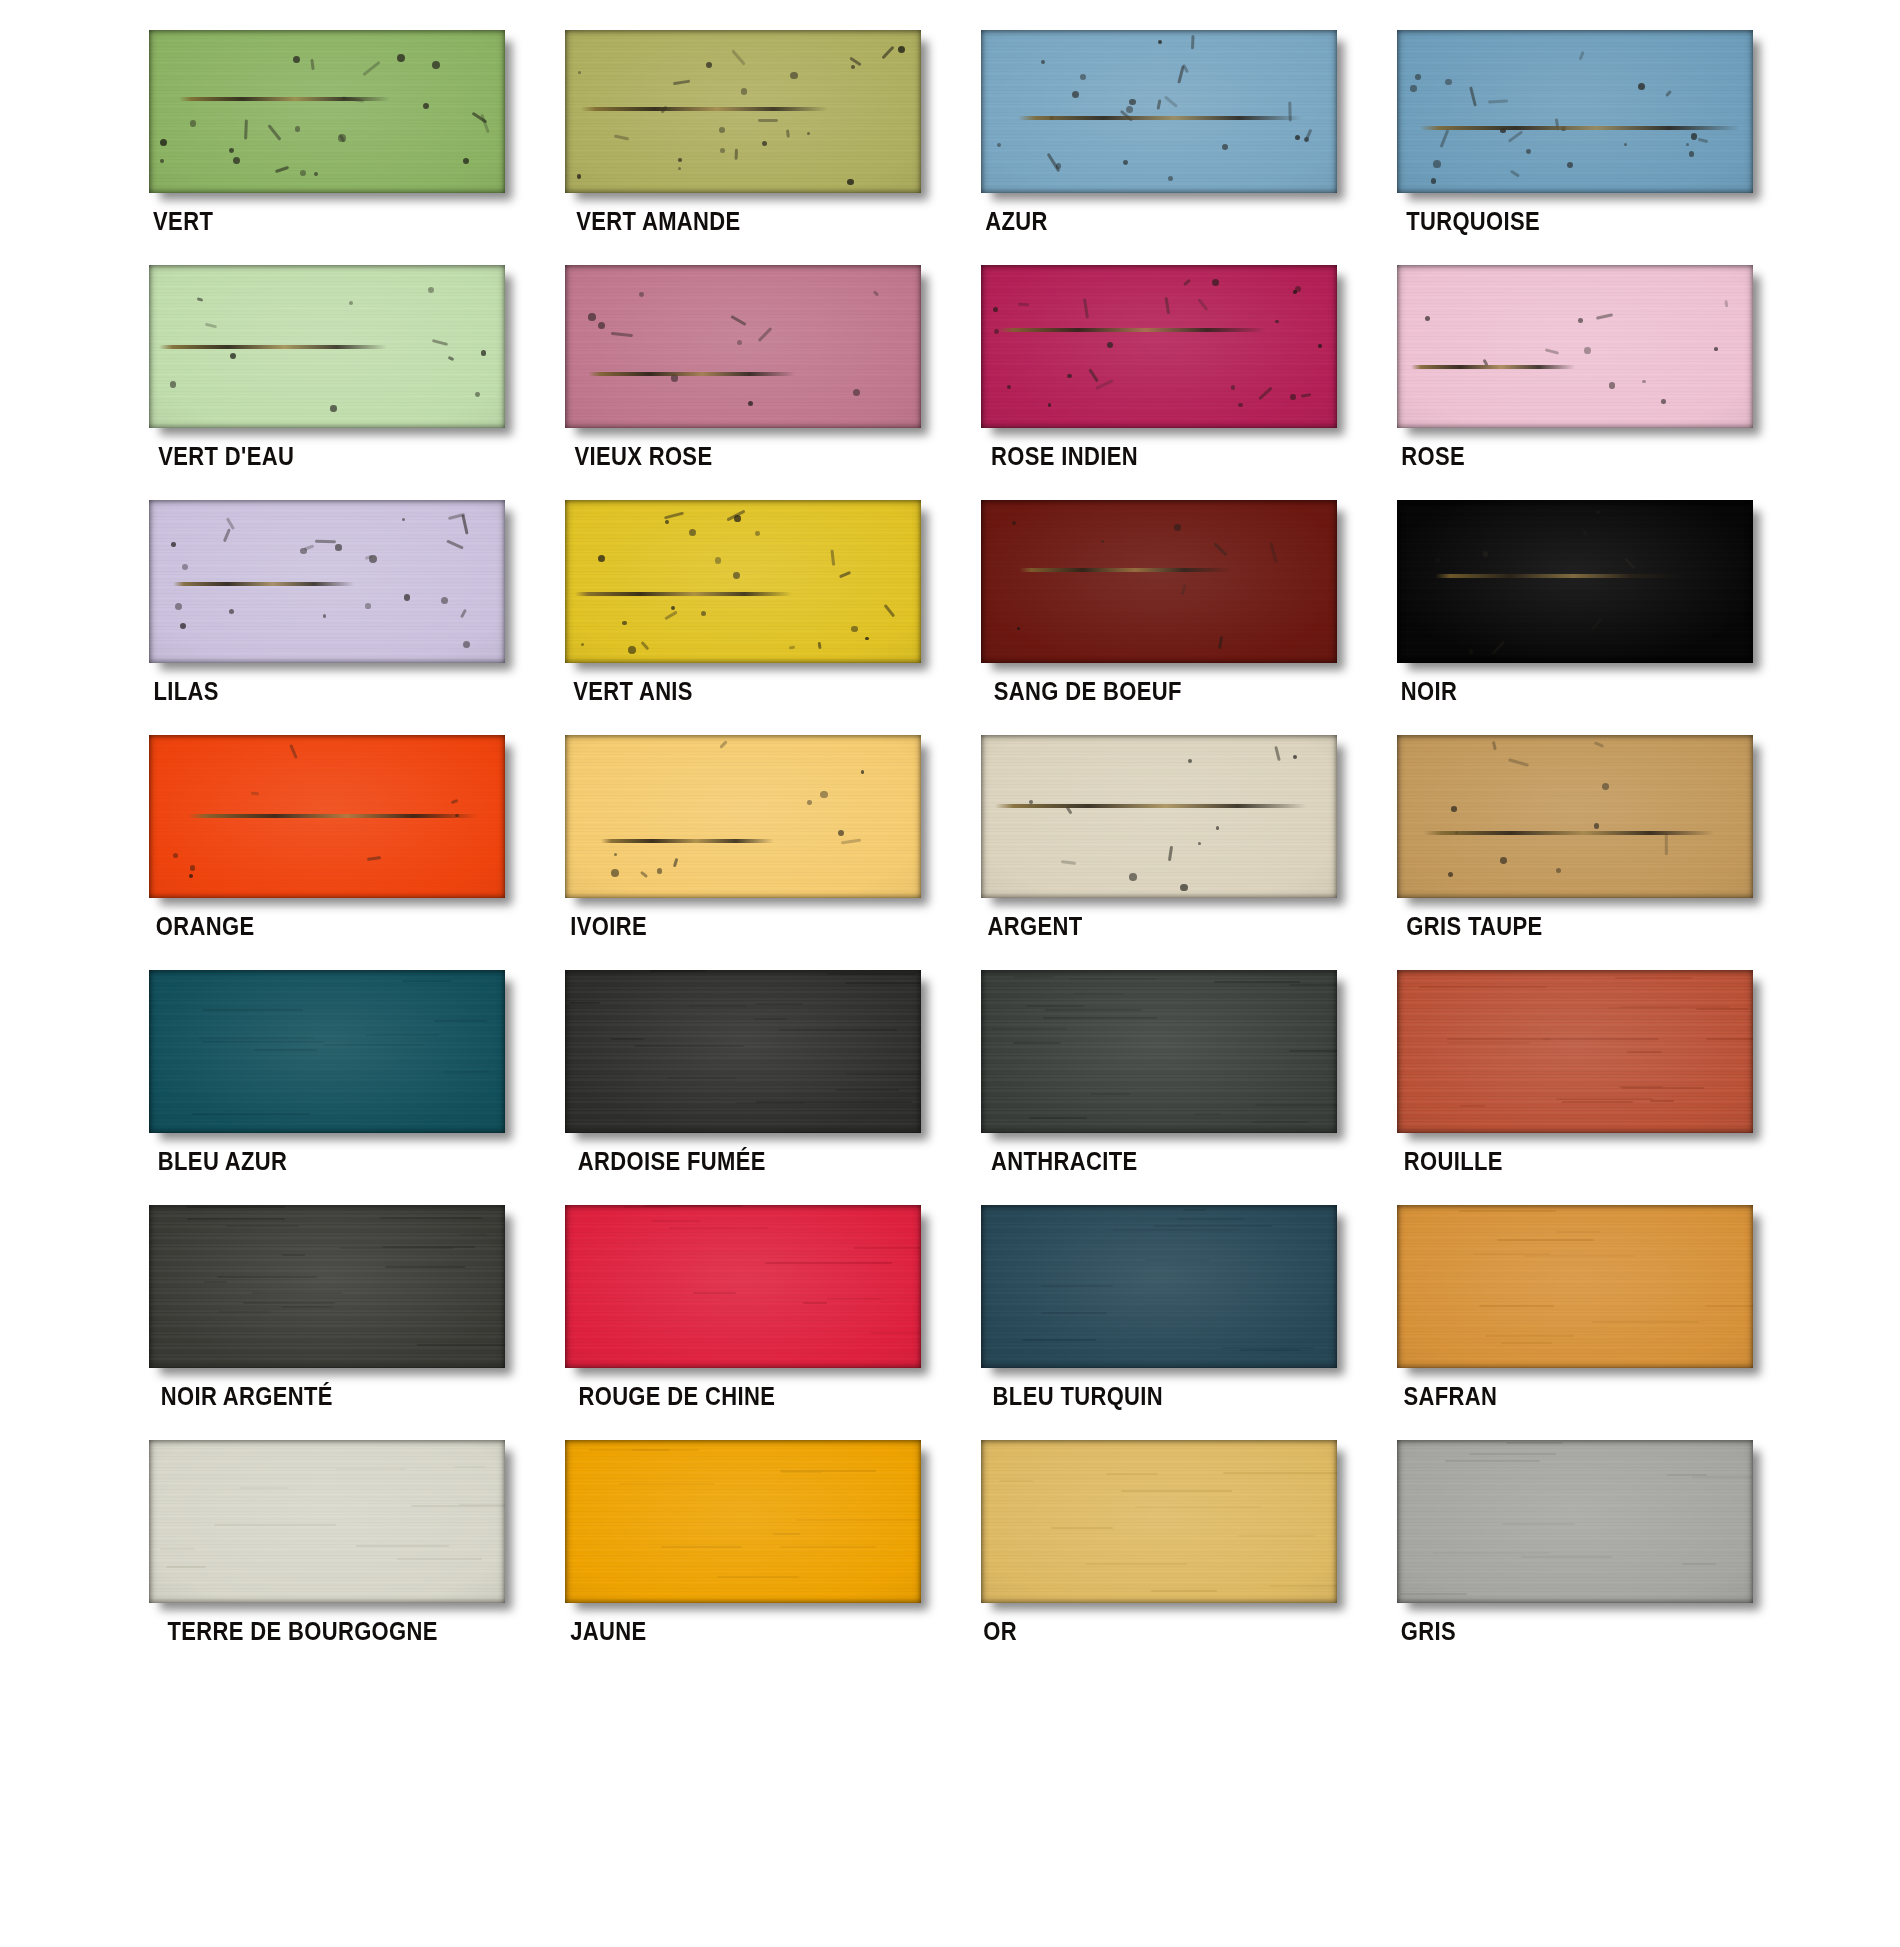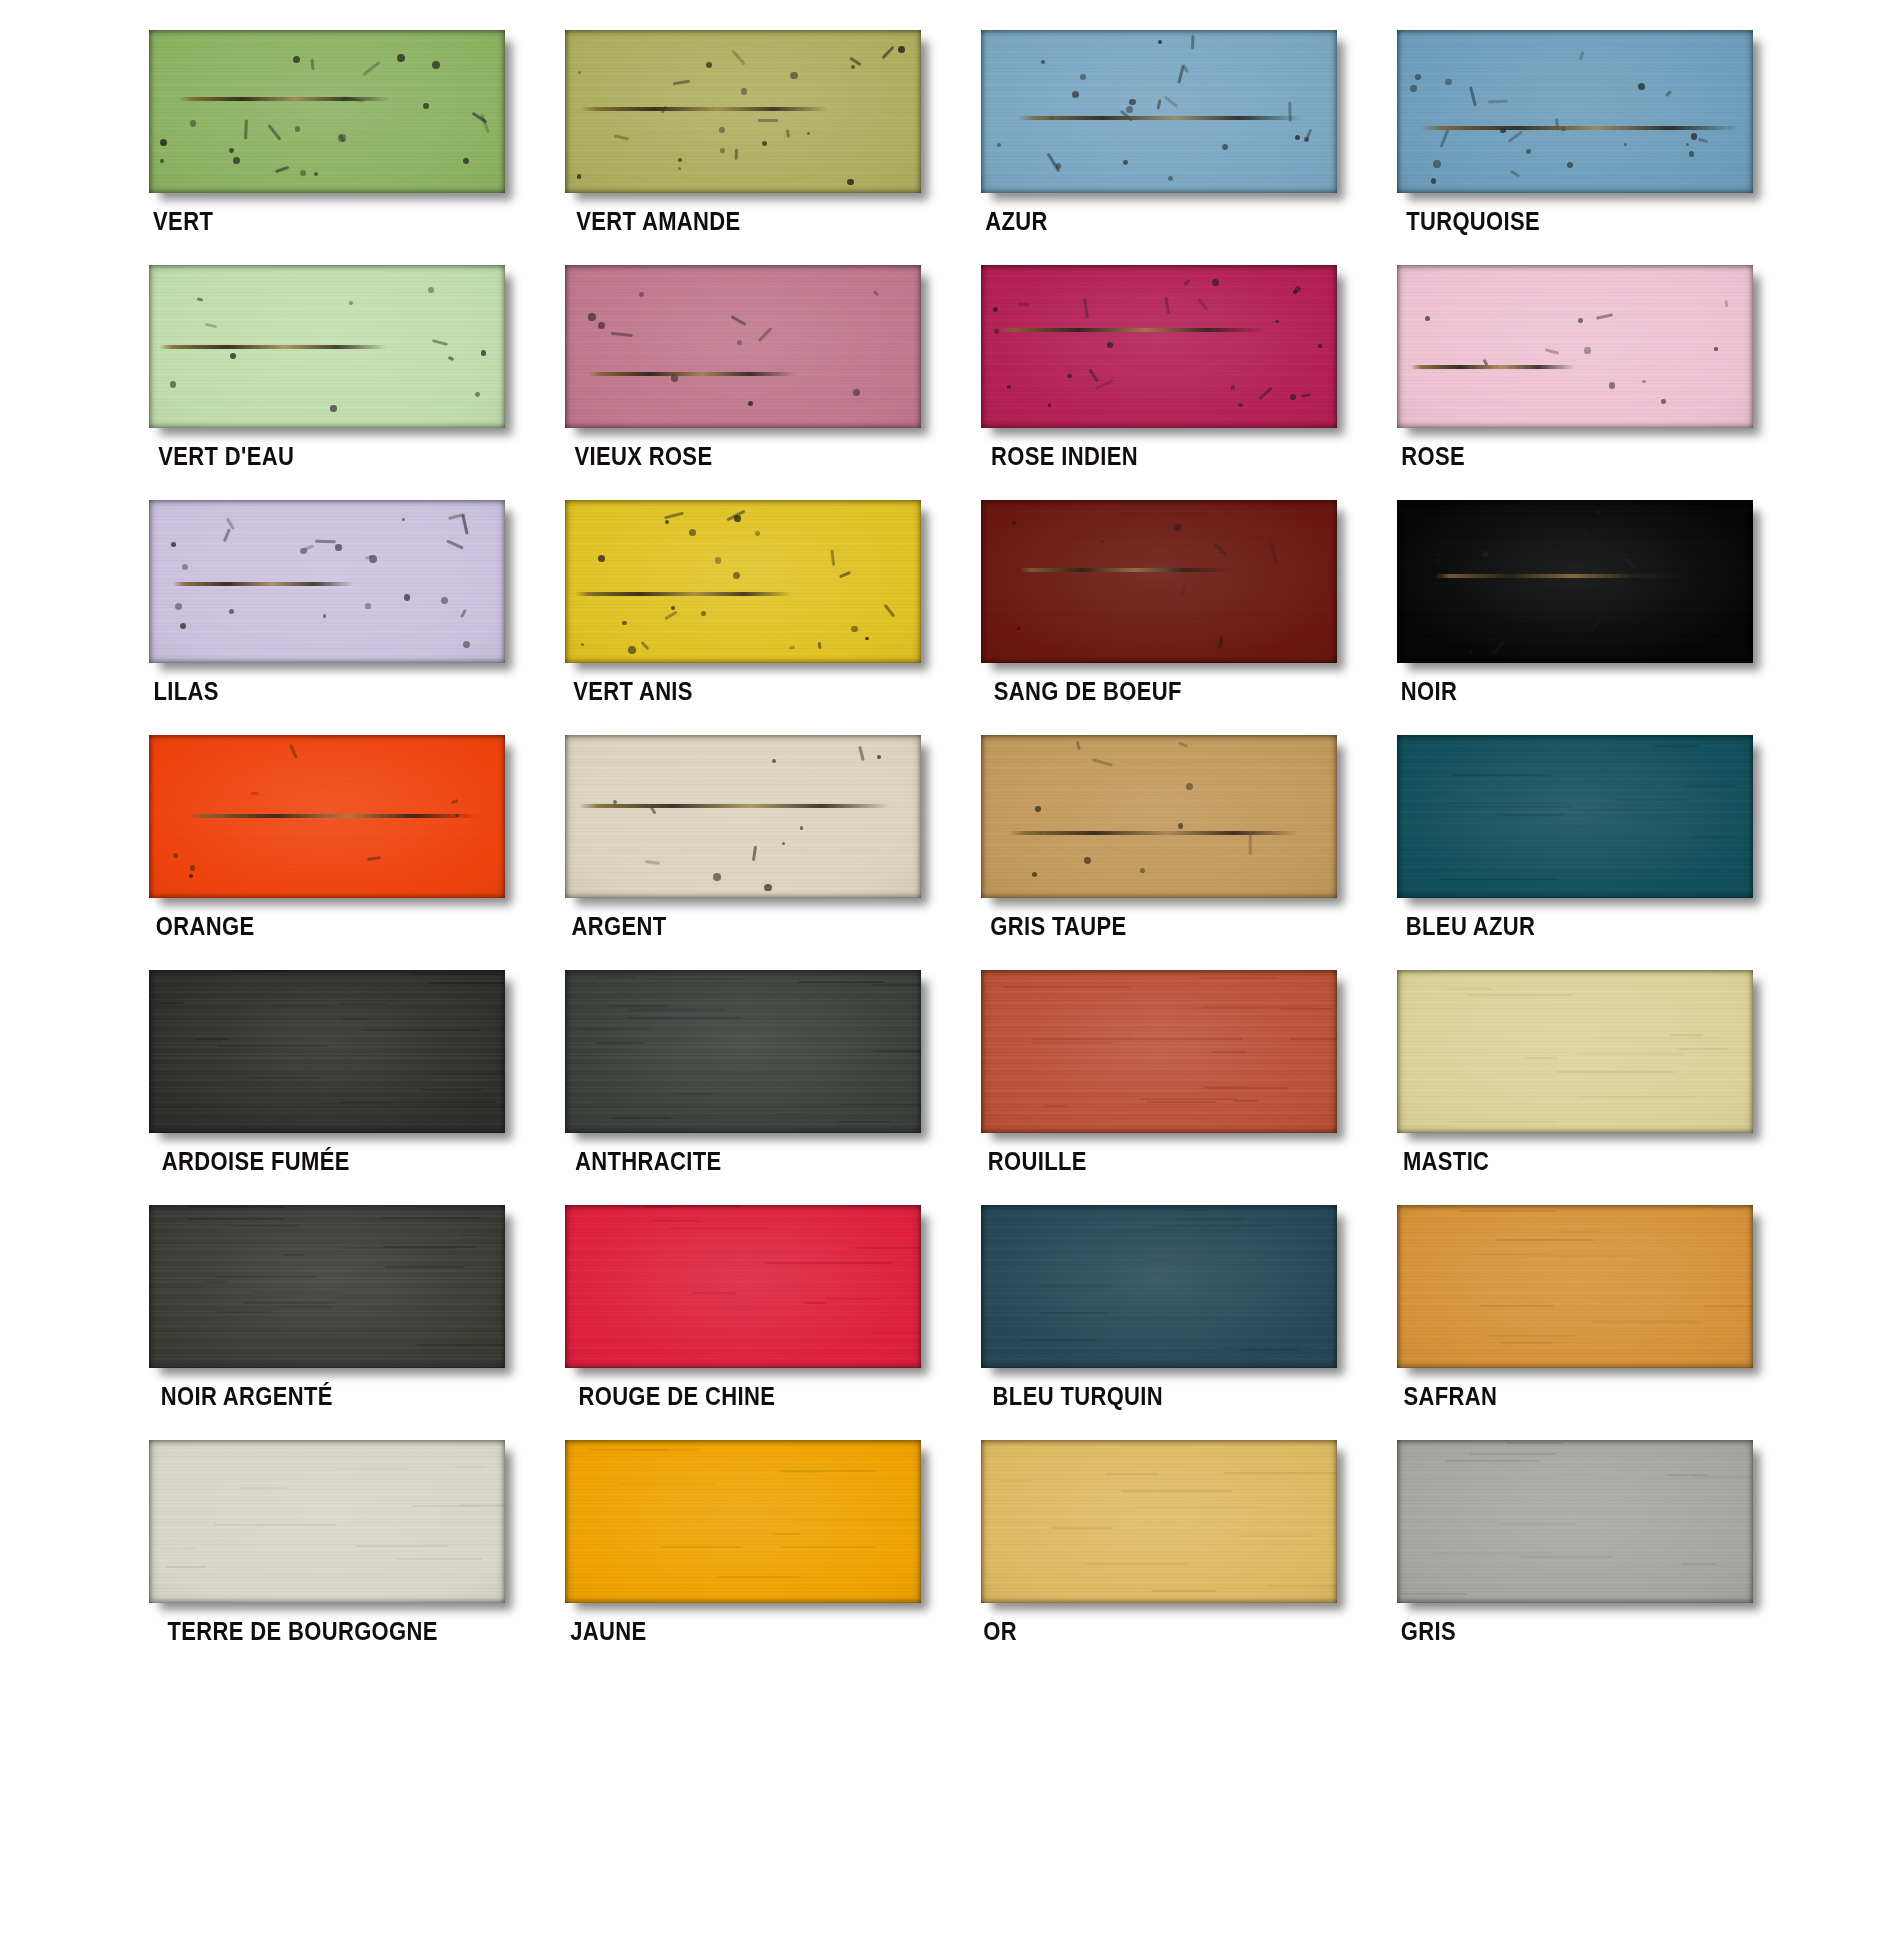--- a/index.html
+++ b/index.html
@@ -480,20 +480,42 @@
             <div class="fleck" style="left: 84.8185%; top: 39.9169%; width: 7.4px; transform: rotate(-19.2deg); opacity: 0.59;"></div>
             <div class="scratch" style="top: 48.5971%; left: 10.8987%; width: 81.2607%;"></div>
             <div class="vignette"></div>
             <div class="edge"></div>
           </div>
         </div>
         <div class="chip-label">ORANGE</div>
       </div>
       <div class="swatch-cell">
         <div class="chip-wrap">
+          <div class="chip" style="background: rgb(247, 205, 112);">
+            <div class="grain"></div>
+            <div class="speck" style="left: 12.8579%; top: 82.0117%; width: 8px; height: 8px; opacity: 0.64;"></div>
+            <div class="speck" style="left: 13.6948%; top: 72.2389%; width: 3.4px; height: 3.4px; opacity: 0.62;"></div>
+            <div class="speck" style="left: 25.7325%; top: 81.7177%; width: 5.6px; height: 5.6px; opacity: 0.61;"></div>
+            <div class="speck" style="left: 71.6829%; top: 34.1018%; width: 7.6px; height: 7.6px; opacity: 0.51;"></div>
+            <div class="speck" style="left: 67.972%; top: 40.0446%; width: 4.7px; height: 4.7px; opacity: 0.52;"></div>
+            <div class="speck" style="left: 76.6438%; top: 58.0476%; width: 6.3px; height: 6.3px; opacity: 0.75;"></div>
+            <div class="speck" style="left: 83.1226%; top: 21.6429%; width: 3.4px; height: 3.4px; opacity: 0.85;"></div>
+            <div class="fleck" style="left: 43.3531%; top: 5.03643%; width: 9.1px; transform: rotate(-44.4deg); opacity: 0.47;"></div>
+            <div class="fleck" style="left: 77.6258%; top: 64.252%; width: 19.5px; transform: rotate(-8.2deg); opacity: 0.36;"></div>
+            <div class="fleck" style="left: 29.7704%; top: 77.398%; width: 9.3px; transform: rotate(-72.7deg); opacity: 0.82;"></div>
+            <div class="fleck" style="left: 21.1368%; top: 84.9686%; width: 8.2px; transform: rotate(38deg); opacity: 0.61;"></div>
+            <div class="scratch" style="top: 63.5419%; left: 10.0855%; width: 48.6002%;"></div>
+            <div class="vignette"></div>
+            <div class="edge"></div>
+          </div>
+        </div>
+        <div class="chip-label">IVOIRE</div>
+      </div>
+      <div class="swatch-cell">
+        <div class="chip-wrap">
           <div class="chip" style="background: rgb(221, 213, 191);">
             <div class="grain"></div>
             <div class="speck" style="left: 13.5613%; top: 40.0798%; width: 4px; height: 4px; opacity: 0.69;"></div>
             <div class="speck" style="left: 60.9451%; top: 65.6277%; width: 3.2px; height: 3.2px; opacity: 0.74;"></div>
             <div class="speck" style="left: 87.6106%; top: 12.4842%; width: 4px; height: 4px; opacity: 0.85;"></div>
             <div class="speck" style="left: 58.1721%; top: 14.9197%; width: 3.8px; height: 3.8px; opacity: 0.77;"></div>
             <div class="speck" style="left: 41.5632%; top: 84.8616%; width: 7.6px; height: 7.6px; opacity: 0.67;"></div>
             <div class="speck" style="left: 65.9531%; top: 56.0645%; width: 3.5px; height: 3.5px; opacity: 0.77;"></div>
             <div class="speck" style="left: 55.9874%; top: 91.2526%; width: 7.6px; height: 7.6px; opacity: 0.79;"></div>
             <div class="fleck" style="left: 81.3138%; top: 10.4093%; width: 15px; transform: rotate(75.8deg); opacity: 0.68;"></div>
@@ -622,40 +644,20 @@
             <div class="fleck" style="left: 17.7648%; top: 83.0549%; width: 24.4px; height: 2px; opacity: 0.31; background: rgb(150, 56, 31);"></div>
             <div class="fleck" style="left: 46.4627%; top: 80.3727%; width: 71px; height: 2px; opacity: 0.44; background: rgb(150, 56, 31);"></div>
             <div class="vignette"></div>
             <div class="edge"></div>
           </div>
         </div>
         <div class="chip-label">ROUILLE</div>
       </div>
       <div class="swatch-cell">
         <div class="chip-wrap">
-          <div class="chip" style="background: rgb(221, 212, 154);">
-            <div class="grain"></div>
-            <div class="fleck" style="left: 14.8123%; top: 92.4217%; width: 107px; height: 2px; opacity: 0.25; background: rgb(192, 182, 124);"></div>
-            <div class="fleck" style="left: 19.7978%; top: 14.5907%; width: 106px; height: 2px; opacity: 0.3; background: rgb(192, 182, 124);"></div>
-            <div class="fleck" style="left: 55.2464%; top: 41.3706%; width: 126px; height: 2px; opacity: 0.21; background: rgb(192, 182, 124);"></div>
-            <div class="fleck" style="left: 50.3095%; top: 50.9838%; width: 107px; height: 2px; opacity: 0.27; background: rgb(192, 182, 124);"></div>
-            <div class="fleck" style="left: 36.0627%; top: 53.0997%; width: 33px; height: 2px; opacity: 0.38; background: rgb(192, 182, 124);"></div>
-            <div class="fleck" style="left: 76.635%; top: 39.5481%; width: 33px; height: 2px; opacity: 0.49; background: rgb(192, 182, 124);"></div>
-            <div class="fleck" style="left: 44.9956%; top: 61.7786%; width: 117px; height: 2px; opacity: 0.47; background: rgb(192, 182, 124);"></div>
-            <div class="fleck" style="left: 79.0388%; top: 47.5748%; width: 49px; height: 2px; opacity: 0.39; background: rgb(192, 182, 124);"></div>
-            <div class="fleck" style="left: 50.7351%; top: 77.0139%; width: 119px; height: 2px; opacity: 0.3; background: rgb(192, 182, 124);"></div>
-            <div class="fleck" style="left: 13.8758%; top: 11.3102%; width: 46px; height: 2px; opacity: 0.3; background: rgb(192, 182, 124);"></div>
-            <div class="vignette"></div>
-            <div class="edge"></div>
-          </div>
-        </div>
-        <div class="chip-label">MASTIC</div>
-      </div>
-      <div class="swatch-cell">
-        <div class="chip-wrap">
           <div class="chip" style="background: rgb(59, 59, 54);">
             <div class="grain heavy"></div>
             <div class="fleck" style="left: 15.4852%; top: 46.5891%; width: 23px; height: 2px; opacity: 0.28; background: rgb(36, 36, 32);"></div>
             <div class="fleck" style="left: 64.9938%; top: 7.36447%; width: 102px; height: 2px; opacity: 0.39; background: rgb(36, 36, 32);"></div>
             <div class="fleck" style="left: 26.4342%; top: 59.6968%; width: 92px; height: 2px; opacity: 0.38; background: rgb(36, 36, 32);"></div>
             <div class="fleck" style="left: 37.3861%; top: 30.0173%; width: 23px; height: 2px; opacity: 0.45; background: rgb(36, 36, 32);"></div>
             <div class="fleck" style="left: 10.8021%; top: 8.08576%; width: 98px; height: 2px; opacity: 0.49; background: rgb(36, 36, 32);"></div>
             <div class="fleck" style="left: 66.4092%; top: 37.3805%; width: 80px; height: 2px; opacity: 0.51; background: rgb(36, 36, 32);"></div>
             <div class="fleck" style="left: 19.0402%; top: 43.8637%; width: 100px; height: 2px; opacity: 0.43; background: rgb(36, 36, 32);"></div>
             <div class="fleck" style="left: 28.9995%; top: 53.5166%; width: 91px; height: 2px; opacity: 0.27; background: rgb(36, 36, 32);"></div>

